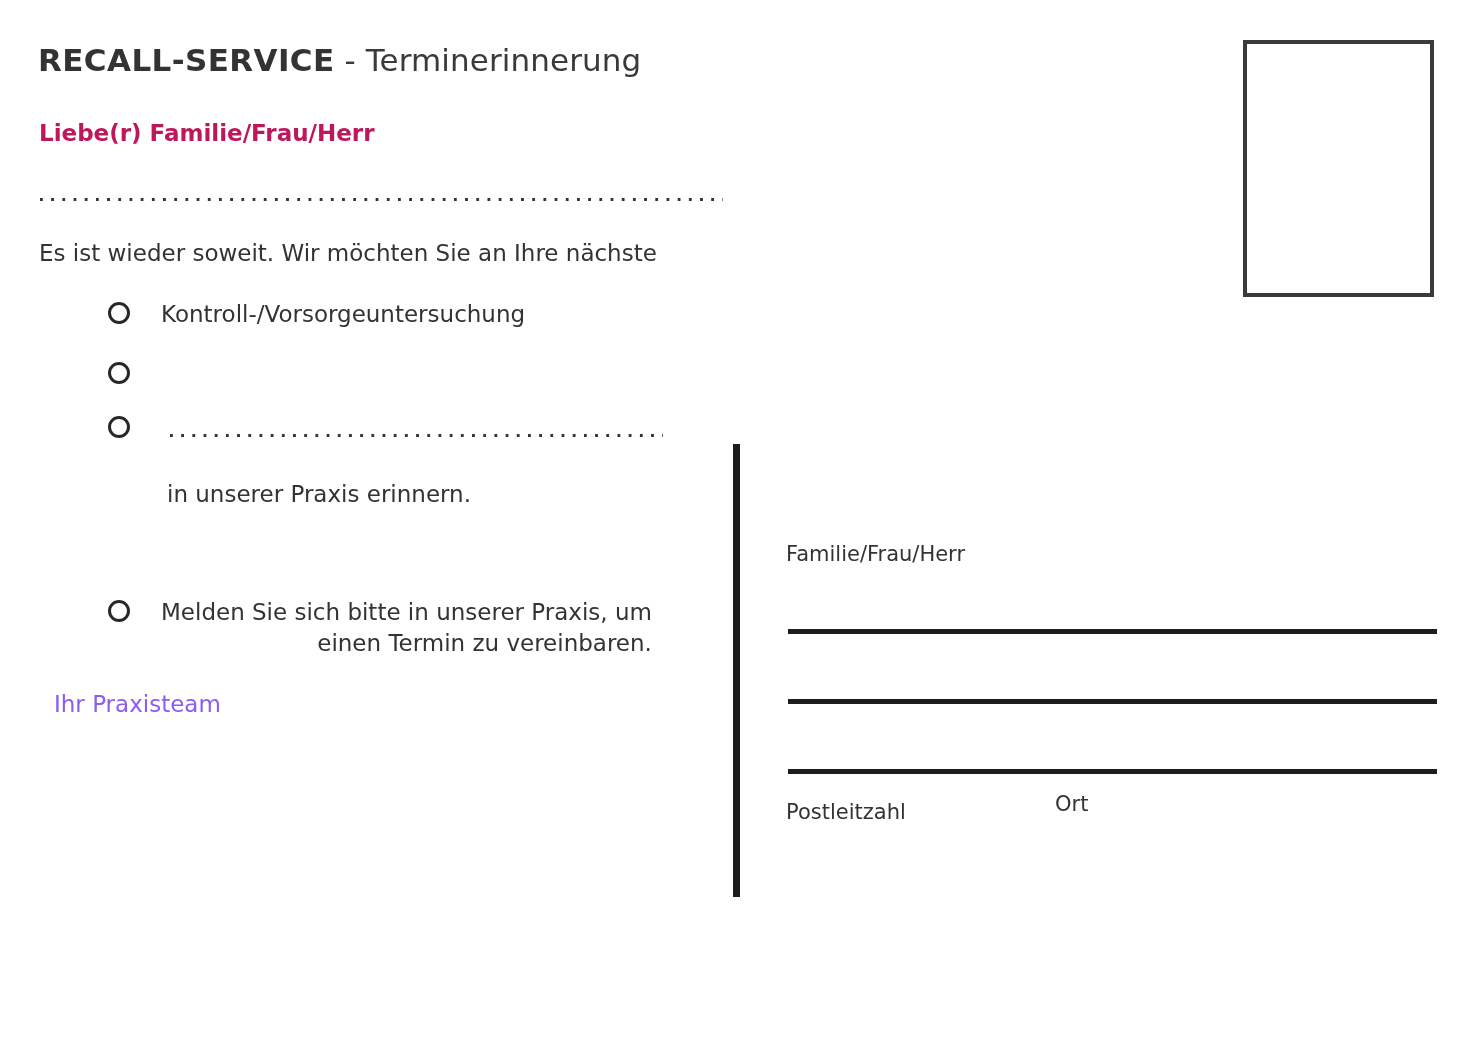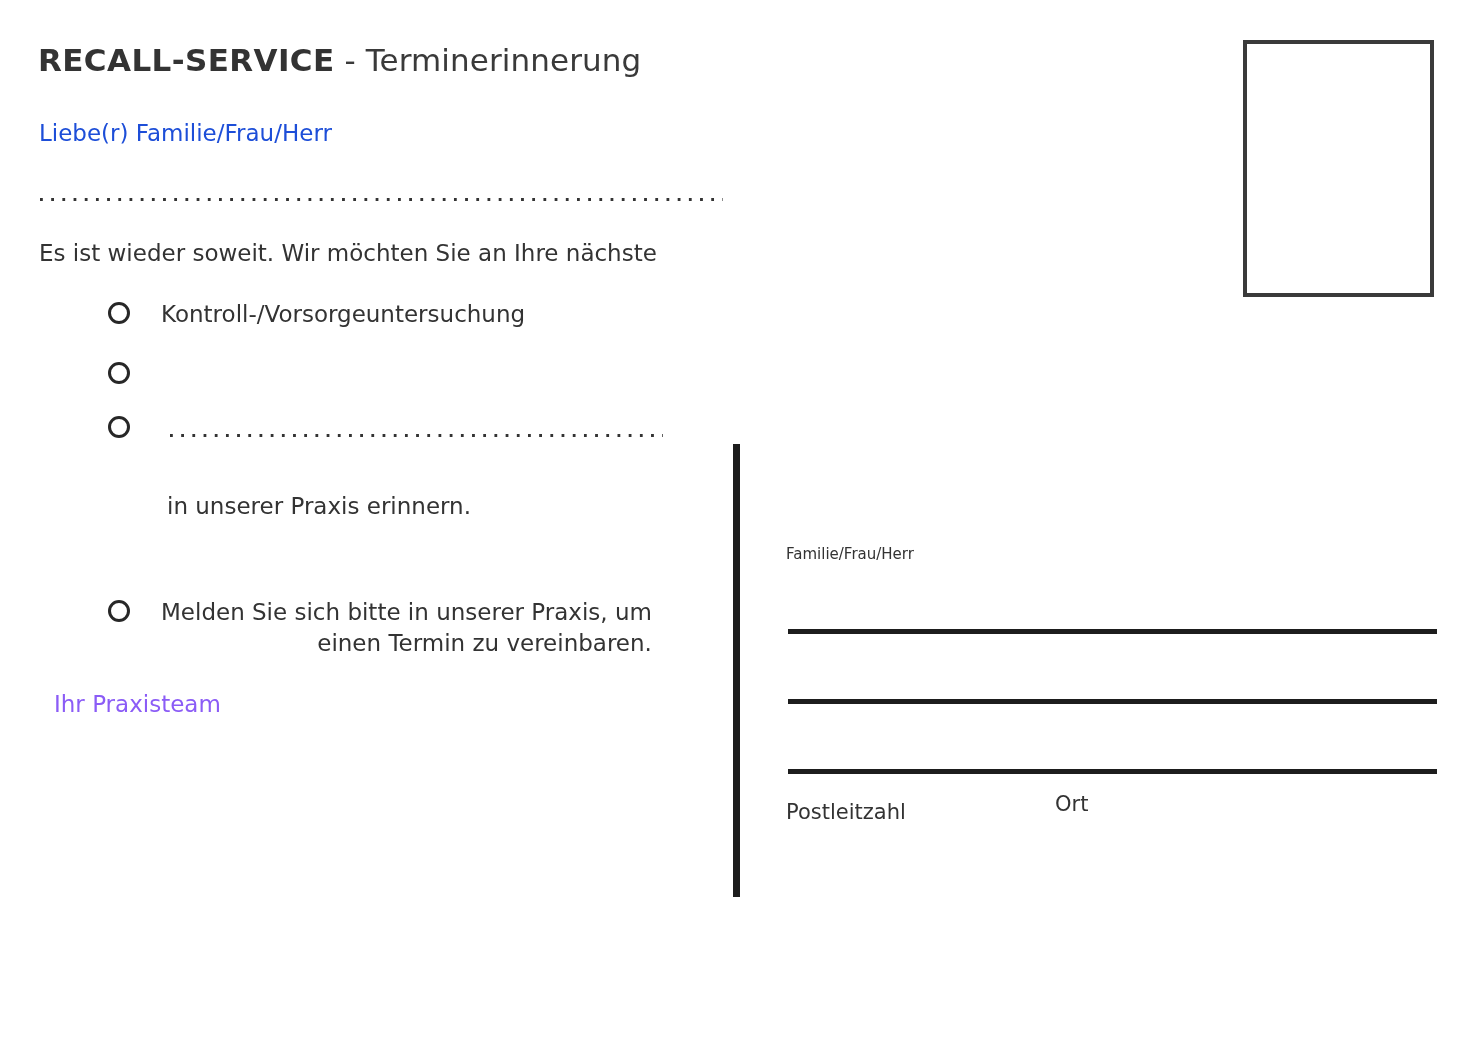--- a/index.html
+++ b/index.html
@@ -41,22 +41,23 @@
     color: #3a3a3a;
   }
 
   
   .salutation {
     position: absolute;
     left: 39px;
     top: 118px;
     font-size: 23px;
     line-height: 30px;
-    color: #1d4ed8;
-    white-space: nowrap;
+    color: #be185d;
+    white-space: nowrap;
+    font-weight: bold;
   }
 
   
   .dotrule {
     position: absolute;
     height: 6px;
     background-image:
       linear-gradient(to right, #333333 0 3px, rgba(0,0,0,0) 3px 100%);
     background-size: 11.2px 3px;
     background-repeat: repeat-x;
@@ -115,21 +116,20 @@
   .option.op5 .option-label { white-space: pre-line; line-height: 31px; }
 
   .subline {
     position: absolute;
     left: 167px;
     top: 479px;
     font-size: 23px;
     line-height: 30px;
     color: #333333;
     white-space: nowrap;
-    margin-top: 12px;
   }
 
   .signoff {
     position: absolute;
     left: 54px;
     top: 689px;
     font-size: 23px;
     line-height: 30px;
     color: #8b5cf6;
     white-space: nowrap;
@@ -155,21 +155,21 @@
     width: 7px;
     height: 453px;
     background: #1d1d1d;
   }
 
   
   .addr-title {
     position: absolute;
     left: 786px;
     top: 540px;
-    font-size: 15px;
+    font-size: 21px;
     line-height: 28px;
     color: #333333;
     white-space: nowrap;
   }
   .addr-line {
     position: absolute;
     left: 788px;
     width: 649px;
     height: 5px;
     background: #1d1d1d;

